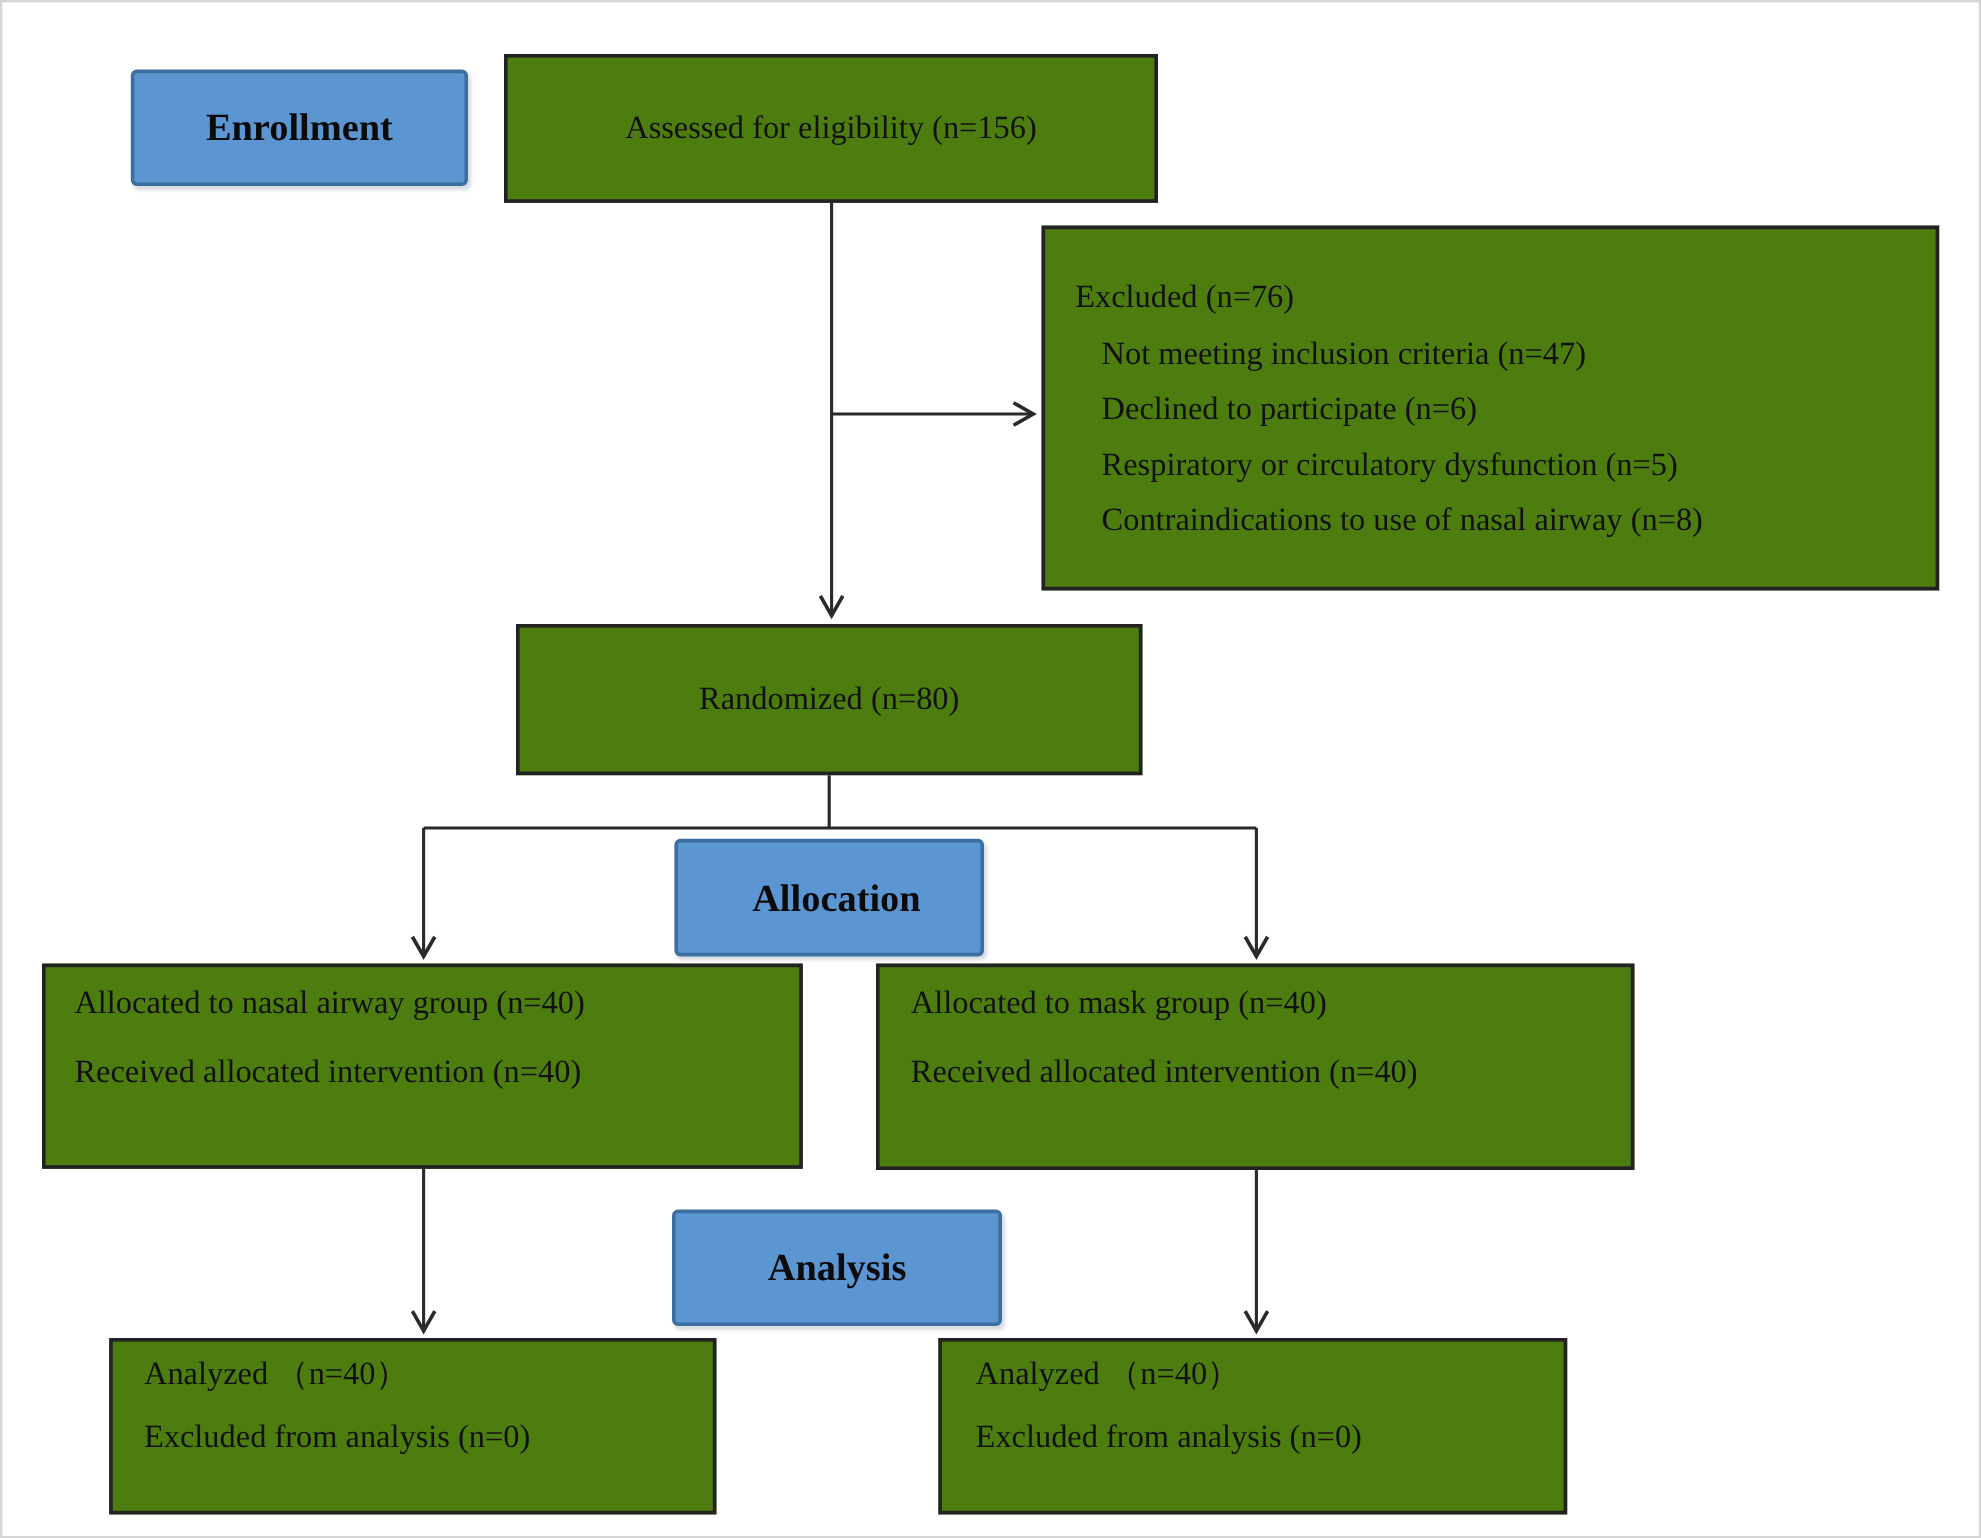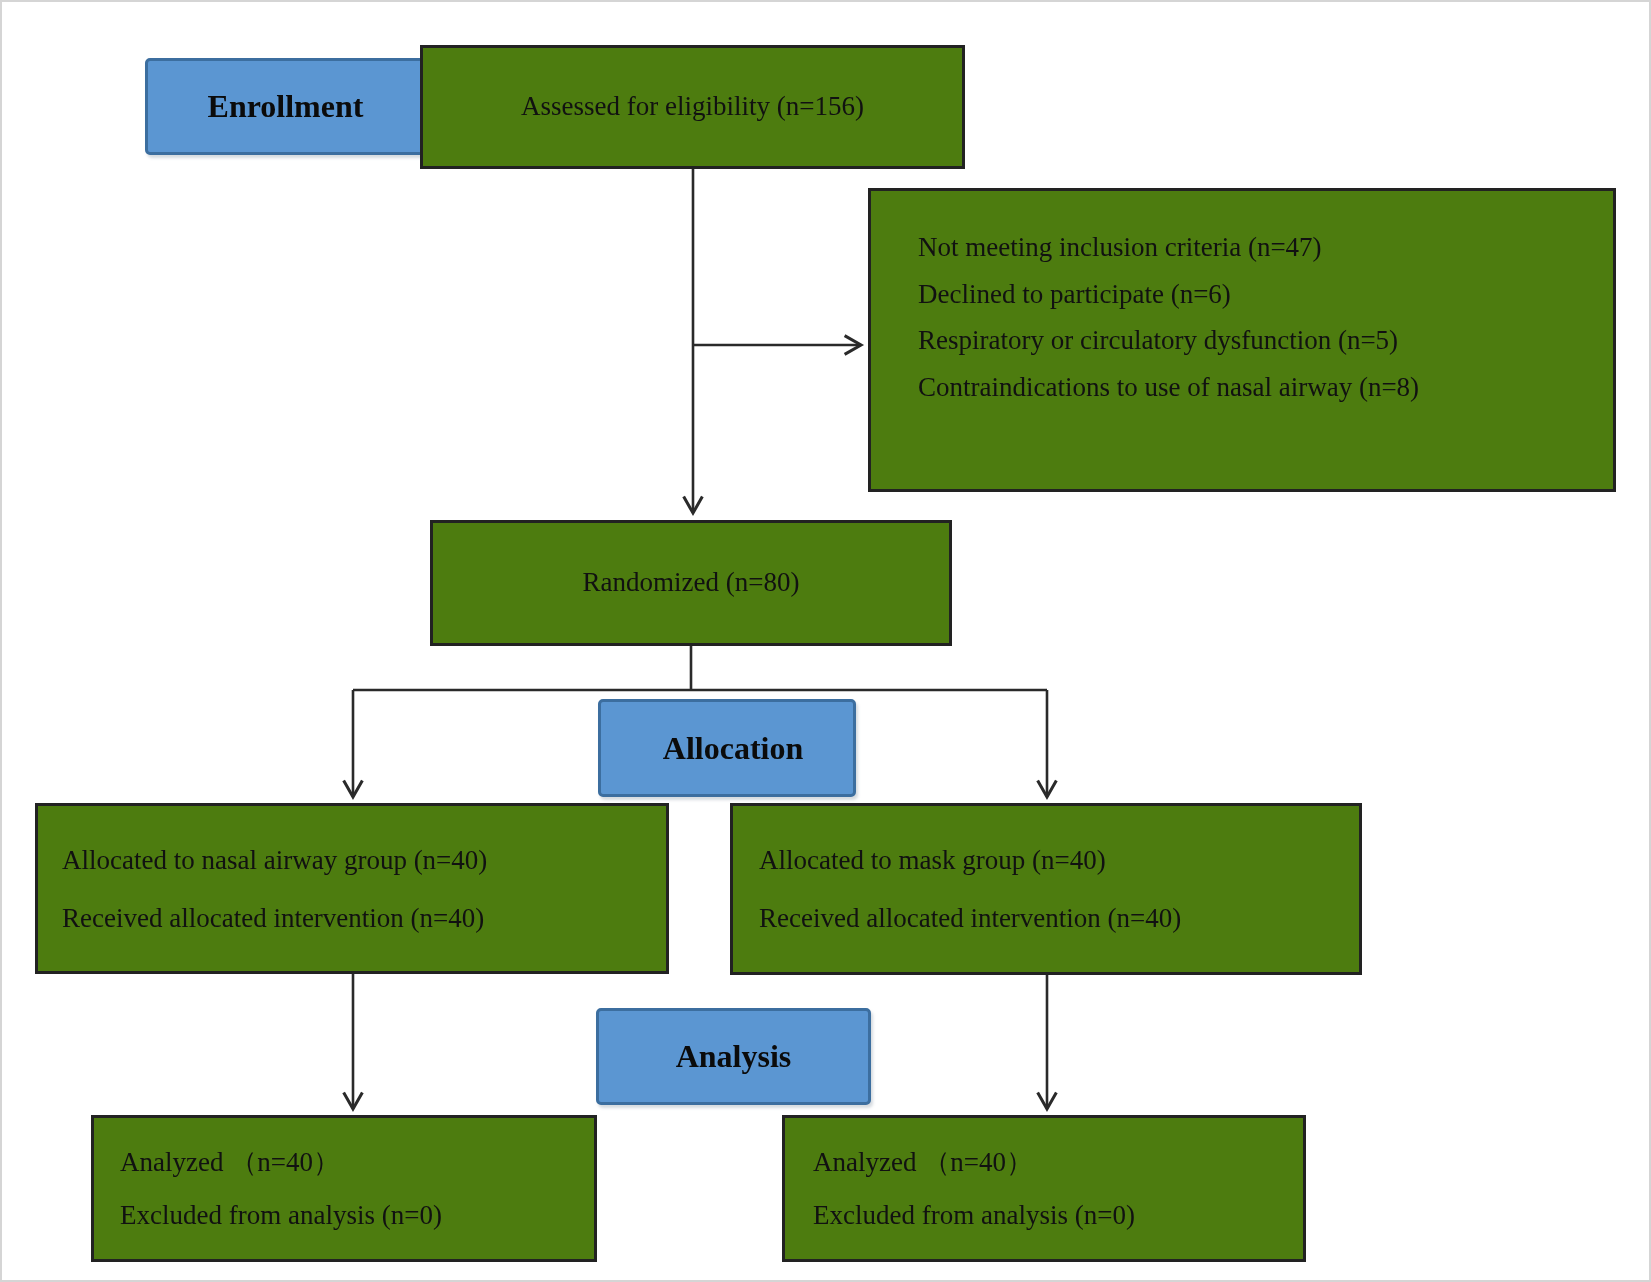--- a/index.html
+++ b/index.html
@@ -29,32 +29,31 @@
     background:#4d7c0f;
     border:3px solid var(--box-border);
     box-sizing:border-box;
     font-size:27px;
     line-height:1.25;
   }
   .box.centered{
     display:flex;align-items:center;justify-content:center;text-align:center;
   }
   .box.leftalign{
-    display:flex;flex-direction:column;justify-content:center;text-align:left;
+    display:flex;flex-direction:column;text-align:left;
   }
   .stage{
     position:absolute;
     background:var(--stage-fill);
     border:3px solid var(--stage-border);
     border-radius:5px;
     box-sizing:border-box;
     display:flex;align-items:center;justify-content:center;
     font-size:32px;font-weight:bold;color:#0b0b0b;
     box-shadow:2px 3px 3px rgba(90,110,130,0.25);
-    margin-left:36px;
   }
   .line{white-space:nowrap;}
   .excl{padding:33px 14px 0 25px;line-height:46.5px;}
   .excl .indent{padding-left:22px;}
   .alloc{padding-left:24px;line-height:58px;}
   .analyzed{padding-left:26px;line-height:53px;}
 </style>
 </head>
 <body>
 
@@ -75,20 +74,21 @@
     <path d="M 1045 973 L 1045 1107" stroke="currentColor" stroke-width="2.6" marker-end="url(#arrow)"></path>
   </svg>
 
   <div class="stage" style="left:107px;top:56px;width:281px;height:97px;">Enrollment</div>
 
   <div class="box centered" style="left:418px;top:43px;width:545px;height:124px;">
     <span class="line">Assessed for eligibility (n=156)</span>
   </div>
 
   <div class="box leftalign excl" style="left:866px;top:186px;width:748px;height:304px;justify-content:flex-start;">
+    <div class="line">Excluded (n=76)</div>
     <div class="line indent">Not meeting inclusion criteria (n=47)</div>
     <div class="line indent">Declined to participate (n=6)</div>
     <div class="line indent">Respiratory or circulatory dysfunction (n=5)</div>
     <div class="line indent">Contraindications to use of nasal airway (n=8)</div>
   </div>
 
   <div class="box centered" style="left:428px;top:518px;width:522px;height:126px;align-items:center;">
     <span class="line">Randomized (n=80)</span>
   </div>
 

